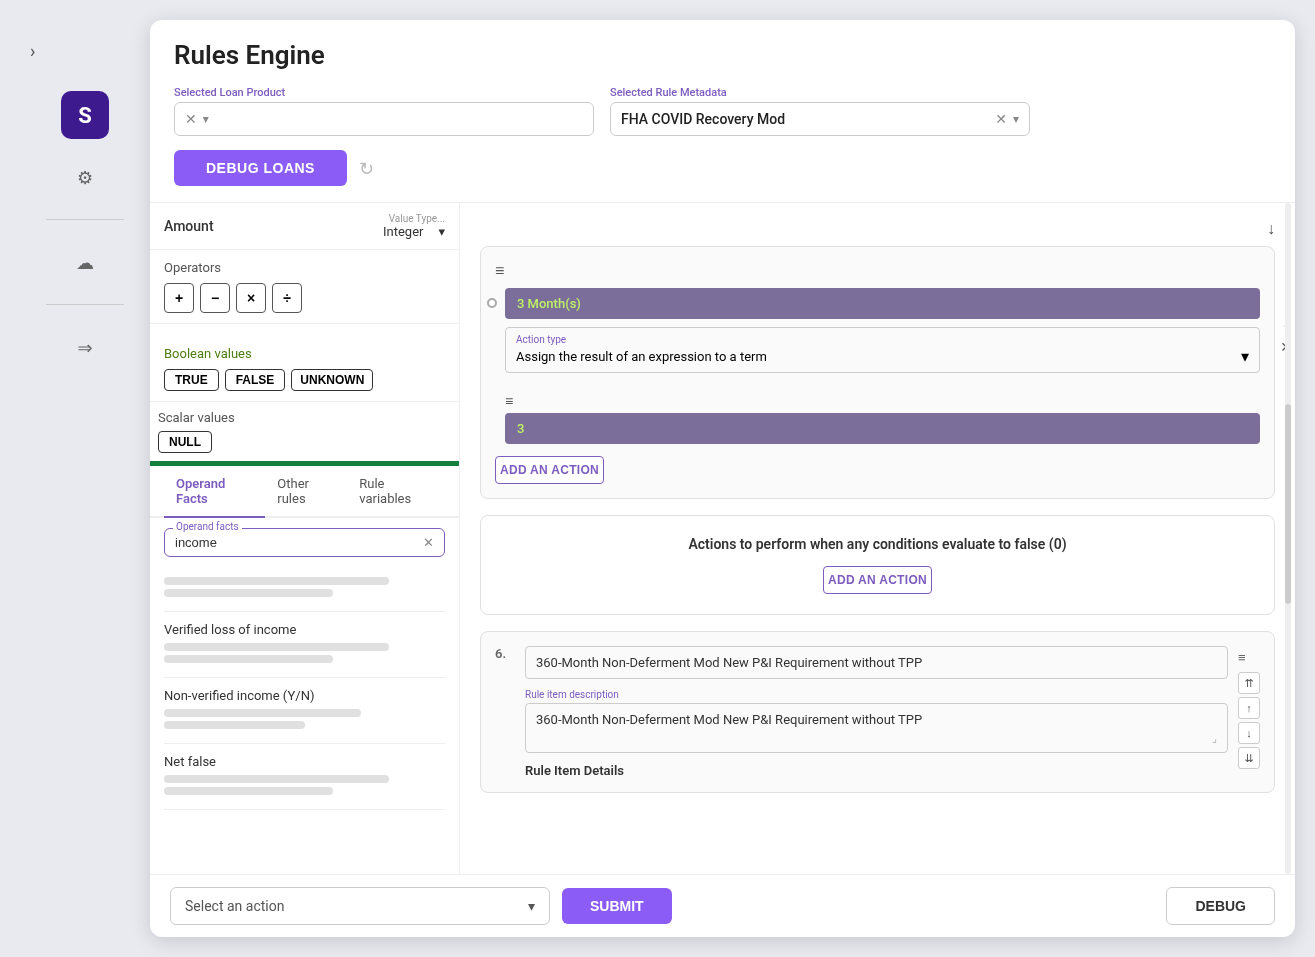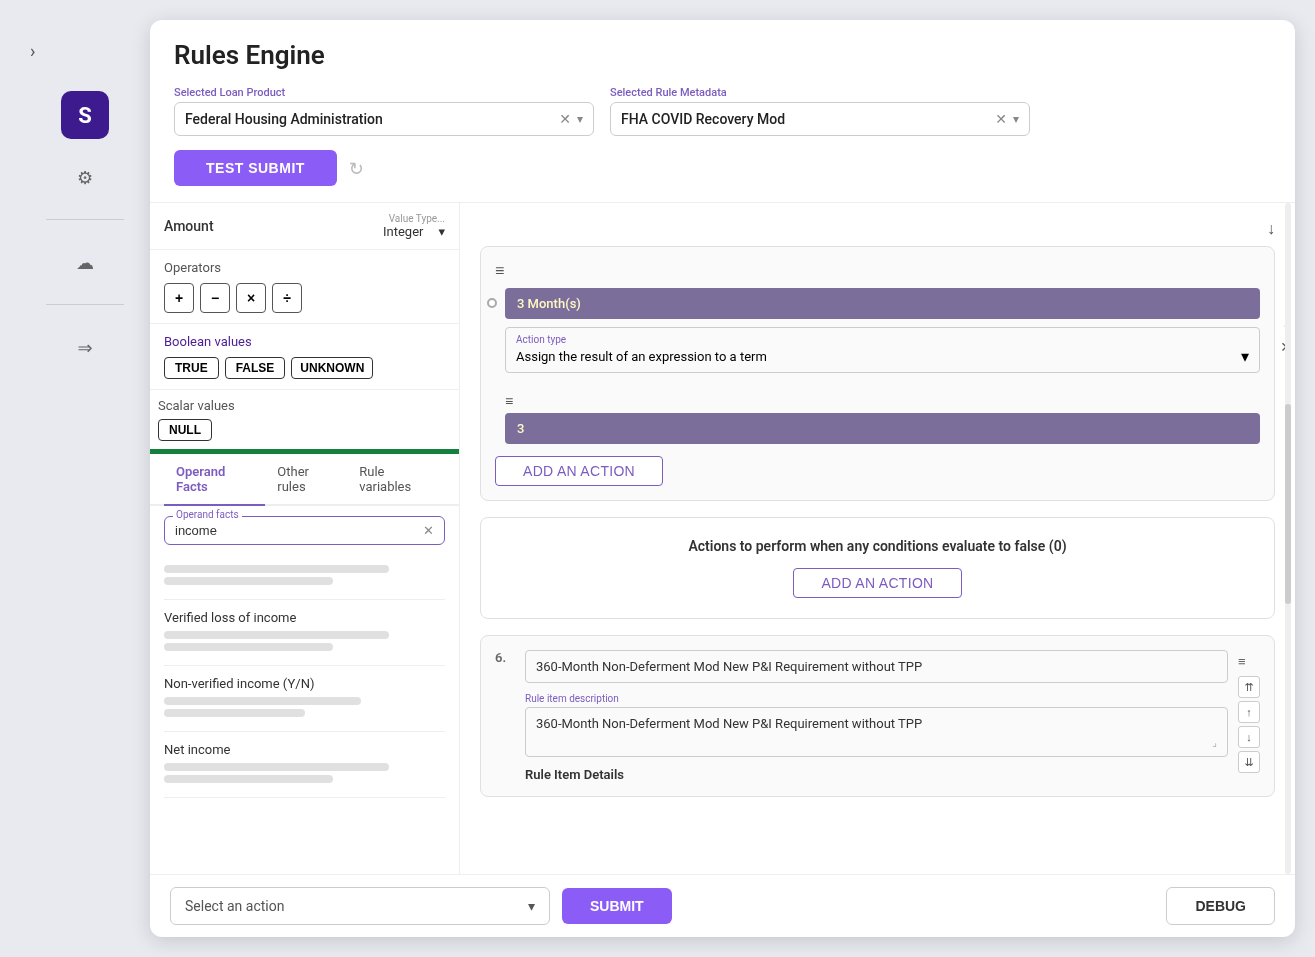--- a/index.html
+++ b/index.html
@@ -222,22 +222,23 @@
       font-weight: bold;
       cursor: pointer;
       background: white;
     }
     .boolean-section {
       padding: 10px 14px;
       border-bottom: 1px solid #eee;
     }
     .bool-label {
       font-size: 13px;
-      color: #4c1d95;
+      color: #4d7c0f;
       margin-bottom: 8px;
+      margin-top: 12px;
     }
     .bool-btns {
       display: flex;
       gap: 6px;
     }
     .bool-btn {
       border: 1.5px solid #333;
       border-radius: 4px;
       padding: 3px 10px;
       font-size: 12px;
@@ -358,39 +359,39 @@
       padding: 14px;
     }
     .action-item {
       margin-bottom: 12px;
       position: relative;
     }
     .action-bar {
       background: #7c6e9b;
       border-radius: 4px;
       padding: 8px 12px;
-      color: #fef9c3;
+      color: #bef264;
       font-size: 13px;
       display: flex;
       align-items: flex-start;
     }
     .action-type-row {
       display: flex;
       align-items: center;
       padding: 8px 0;
       gap: 8px;
     }
     .add-action-btn {
       border: 1.5px solid #7c5cbf;
       color: #7c5cbf;
       background: white;
       border-radius: 4px;
-      padding: 6px 27px;
-      font-size: 14px;
-      font-weight: 400;
+      padding: 6px 4px;
+      font-size: 12px;
+      font-weight: 700;
       cursor: pointer;
       letter-spacing: 0.3px;
     }
     .false-actions-section {
       background: white;
       border: 1px solid #e0e0e0;
       border-radius: 8px;
       padding: 20px;
       margin-bottom: 16px;
       text-align: center;
@@ -536,42 +537,41 @@
 
   <div class="main-content">
 
     <div class="top-bar">
       <div class="page-title">Rules Engine</div>
       <div class="selectors-row">
 
         <div class="selector-group">
           <div class="selector-label">Selected Loan Product</div>
           <div class="selector-box">
-            <span class="selector-value">Federal Housing Administration</span>
             <div class="selector-actions">
               <span class="selector-clear">✕</span>
               <span class="selector-arrow">▾</span>
             </div>
           </div>
         </div>
 
         <div class="selector-group">
           <div class="selector-label">Selected Rule Metadata</div>
           <div class="selector-box">
             <span class="selector-value">FHA COVID Recovery Mod</span>
             <div class="selector-actions">
               <span class="selector-clear">✕</span>
               <span class="selector-arrow">▾</span>
             </div>
           </div>
         </div>
       </div>
 
       <div class="actions-row">
-        <button class="test-loans-btn">TEST SUBMIT</button>
+        <button class="test-loans-btn">DEBUG LOANS</button>
         <div class="refresh-icon">
           <span style="font-size:18px; color:#bbb; transform:rotate(0deg);">↻</span>
         </div>
       </div>
     </div>
 
     <div class="content-area">
 
       <div class="left-panel">
 
@@ -636,21 +636,21 @@
               <div class="fact-skeleton-line w60"></div>
             </div>
 
             <div class="fact-item">
               <div class="fact-name">Non-verified income (Y/N)</div>
               <div class="fact-skeleton-line w70"></div>
               <div class="fact-skeleton-line w50"></div>
             </div>
 
             <div class="fact-item">
-              <div class="fact-name">Net income</div>
+              <div class="fact-name">Net false</div>
               <div class="fact-skeleton-line w80"></div>
               <div class="fact-skeleton-line w60"></div>
             </div>
           </div>
         </div>
       </div>
 
       <div class="right-panel">
 
         <div style="display:flex; justify-content:flex-end; margin-bottom:8px;">

